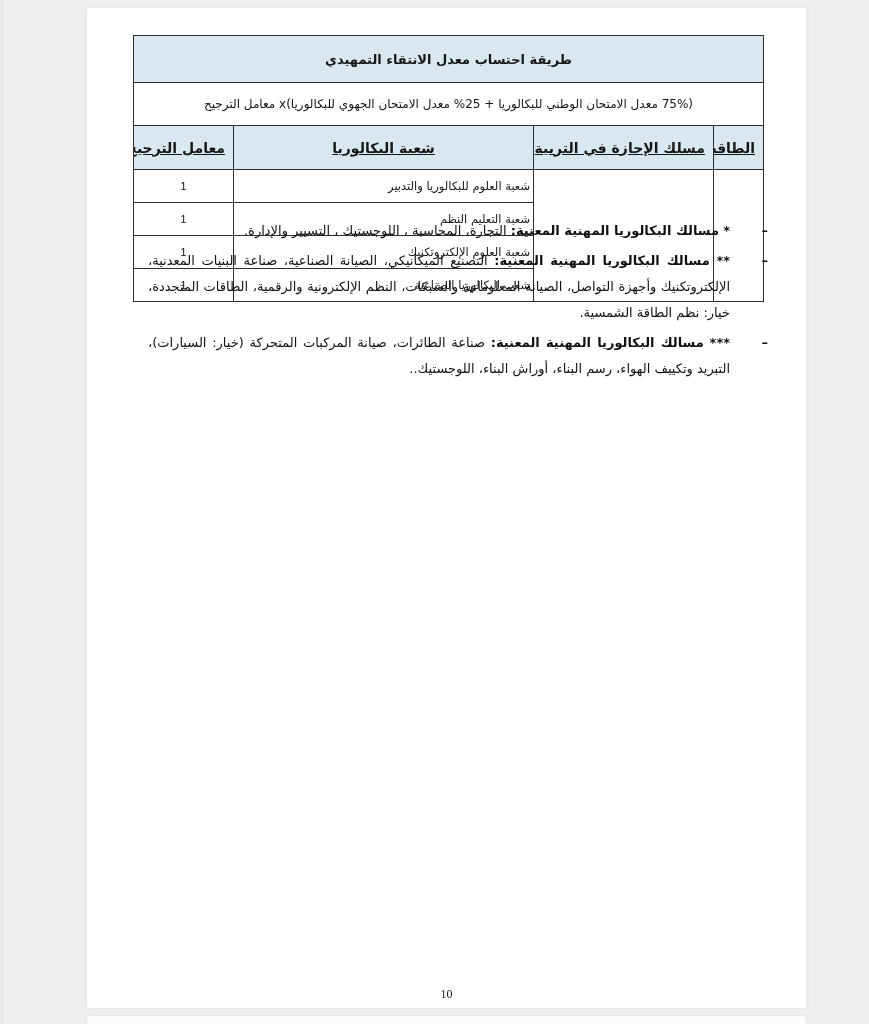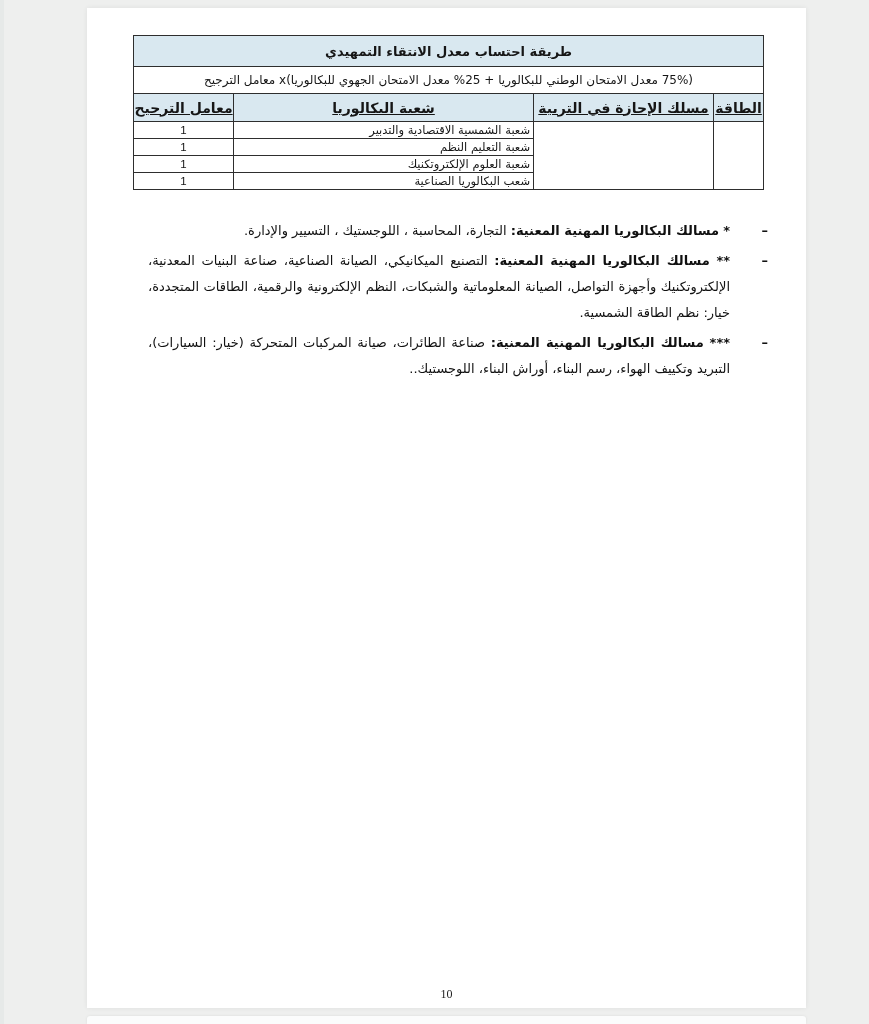--- a/index.html
+++ b/index.html
@@ -37,21 +37,21 @@
   .doc-table-wrap { position: absolute; left: 46px; top: 27px; }
   table.doc-table {
     border-collapse: collapse;
     table-layout: fixed;
     width: 630px;
     direction: rtl;
     border: 1.5px solid #2e2e2e;
   }
   .doc-table td, .doc-table th {
     border: 1px solid #2e2e2e;
-    padding: 0;
+    padding: 8px;
     white-space: nowrap;
     overflow: hidden;
     font-weight: normal;
   }
   .title-row td {
     height: 30px;
     background: #d9e8f0;
     text-align: center;
     font-weight: bold;
     font-size: 13px;
@@ -131,21 +131,21 @@
         </tr>
         <tr class="head-row">
           <th>الطاقة</th>
           <th>مسلك الإجازة في التربية</th>
           <th>شعبة البكالوريا</th>
           <th>معامل الترجيح</th>
         </tr>
         <tr class="data-row">
           <td class="cat-cell" rowspan="4"></td>
           <td class="track-cell" rowspan="4"></td>
-          <td class="branch-cell">شعبة الشمسية الاقتصادية والتدبير</td>
+          <td class="branch-cell">شعبة العلوم للبكالوريا والتدبير</td>
           <td class="coef-cell">1</td>
         </tr>
         <tr class="data-row">
           <td class="branch-cell">شعبة التعليم النظم</td>
           <td class="coef-cell">1</td>
         </tr>
         <tr class="data-row">
           <td class="branch-cell">شعبة العلوم الإلكتروتكنيك</td>
           <td class="coef-cell">1</td>
         </tr>

